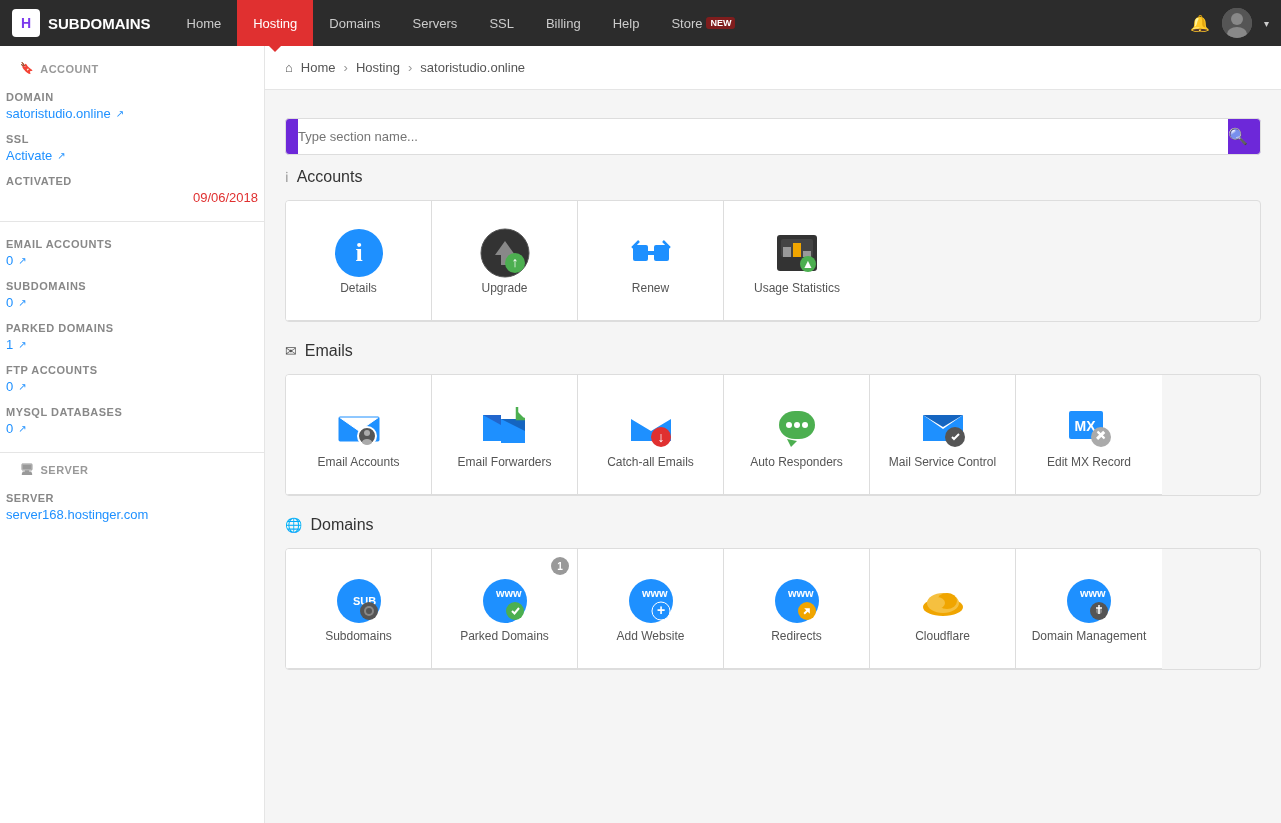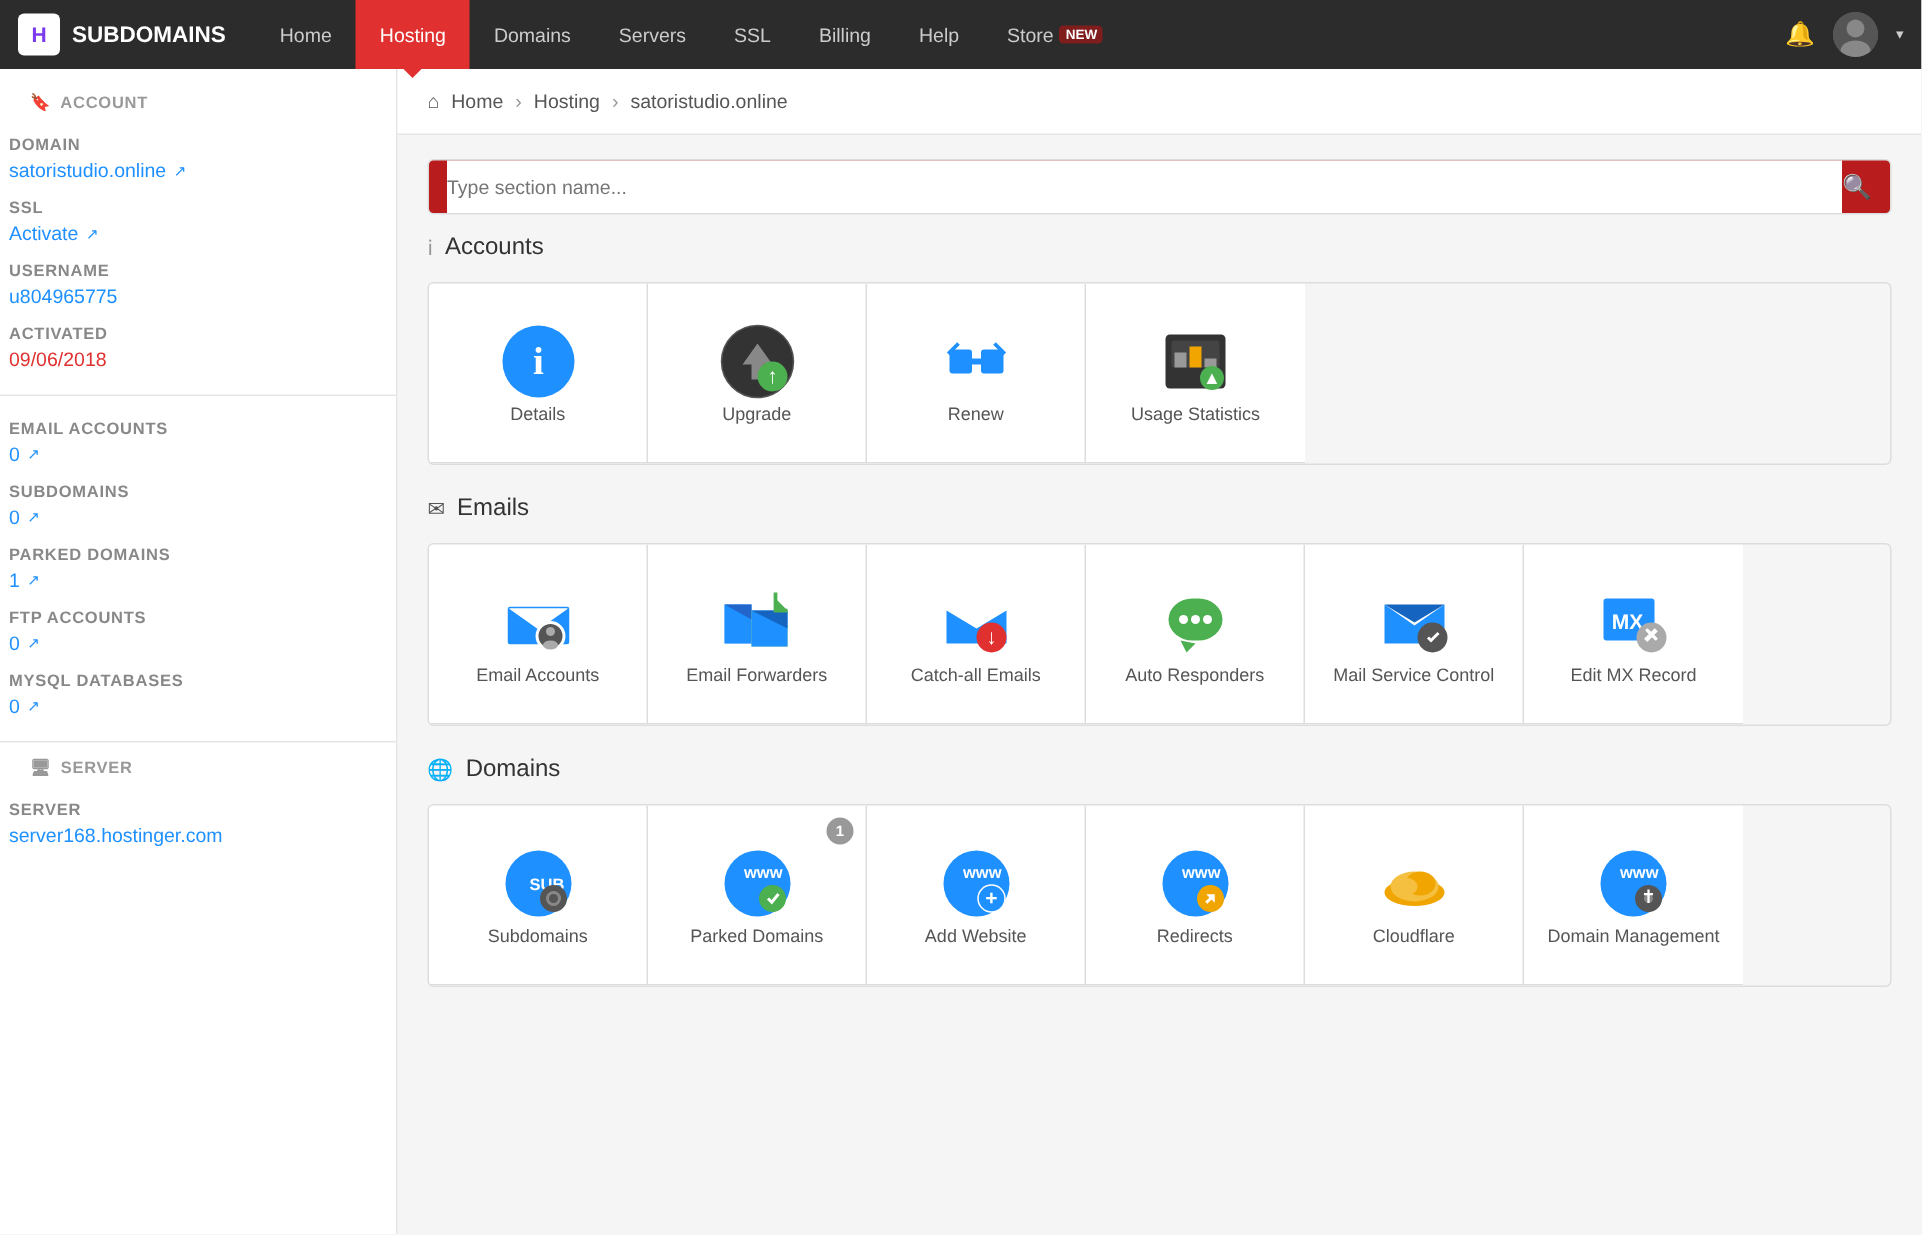--- a/index.html
+++ b/index.html
@@ -59,22 +59,22 @@
     
     .breadcrumb {
       background: white; border-bottom: 1px solid #e5e5e5; padding: 14px 20px;
       display: flex; align-items: center; gap: 8px; font-size: 13px; color: #555;
     }
     .breadcrumb a { color: #555; text-decoration: none; }
     .breadcrumb .sep { color: #999; }
 
     
     .search-bar {
-      margin: 16px 20px 12px;
-      border: 1px solid #ddd; border-radius: 4px; background: #b91c1c;
+      margin: 28px 20px 12px;
+      border: 1px solid #ddd; border-radius: 4px; background: #6d28d9;
       display: flex; align-items: center; padding: 0 12px;
     }
     .search-bar input {
       flex: 1; border: none; outline: none; font-size: 13px; color: #999; padding: 10px 0;
     }
     .search-icon { color: #bbb; font-size: 16px; }
 
     
     .section { margin: 0 20px 20px; }
     .section-title {
@@ -160,30 +160,24 @@
 
     <div class="sidebar-item">
       <div class="sidebar-label">SSL</div>
       <div class="sidebar-value">
         <span>Activate</span>
         <span class="ext-link">↗</span>
       </div>
     </div>
 
 
-    <div class="sidebar-item">
-      <div class="sidebar-label">USERNAME</div>
-      <div class="sidebar-value">
-        <span>u804965775</span>
-      </div>
-    </div>
 
     <div class="sidebar-item">
       <div class="sidebar-label">ACTIVATED</div>
-      <div class="sidebar-value" style="color:#e03030;">
+      <div class="sidebar-value" style="color:#e03030;justify-content:flex-end;">
         <span>09/06/2018</span>
       </div>
     </div>
 
     <div class="sidebar-divider"></div>
 
     <div class="sidebar-item">
       <div class="sidebar-label">EMAIL ACCOUNTS</div>
       <div class="sidebar-value">
         <span>0</span>

